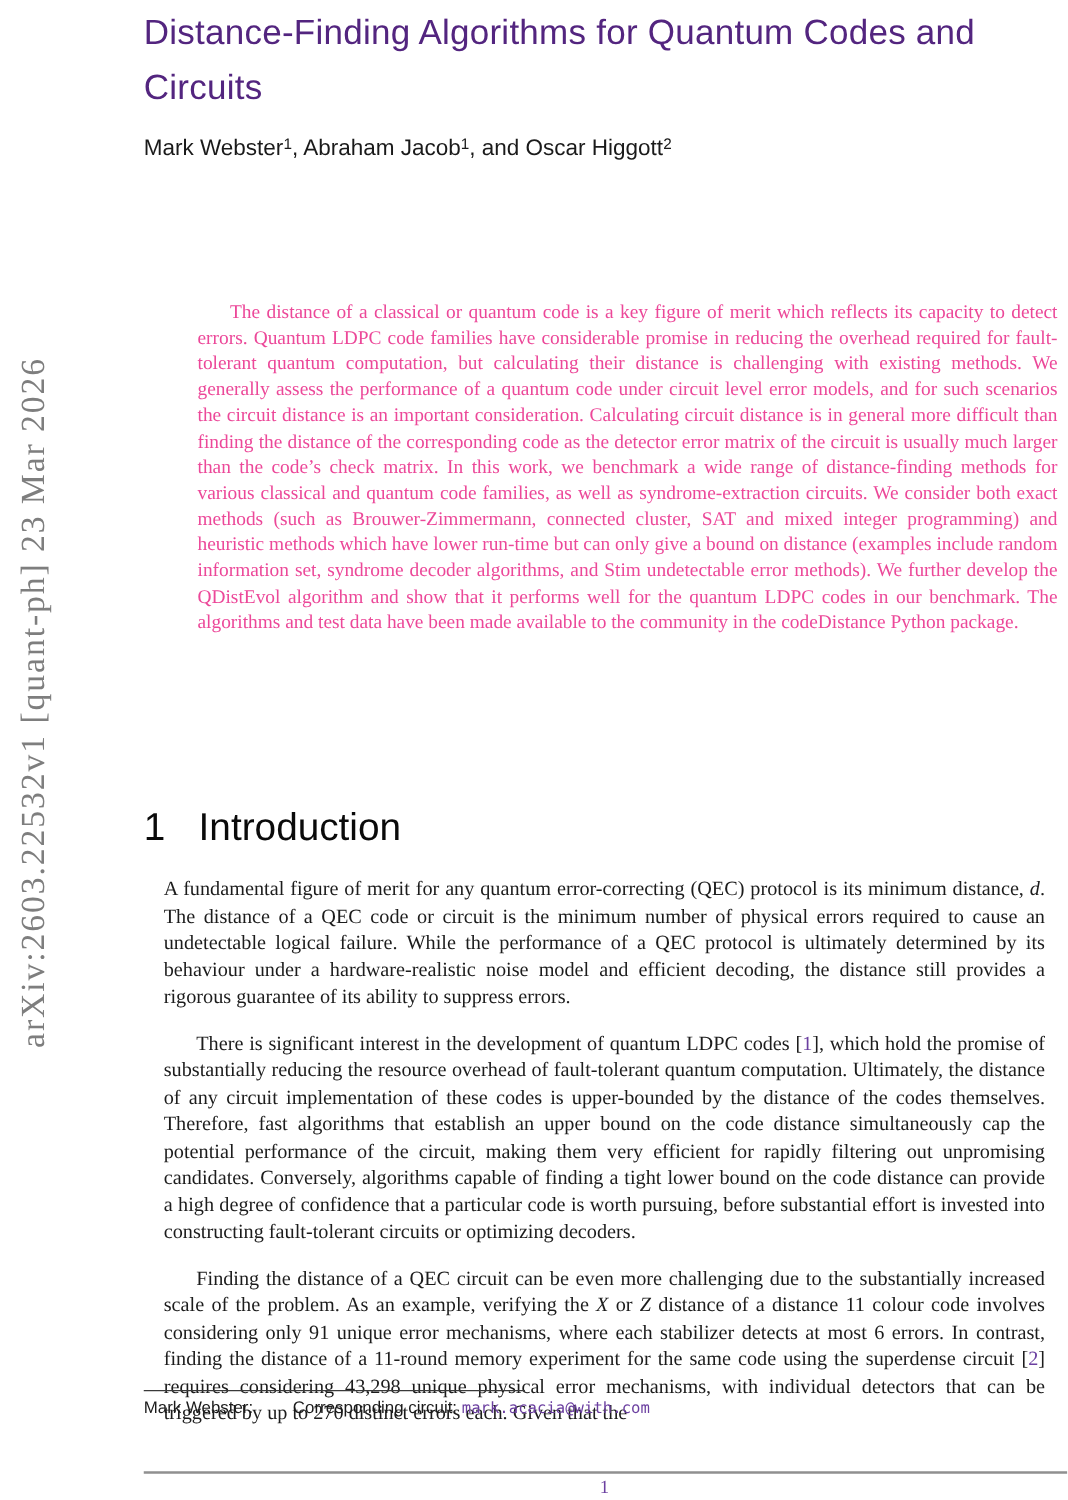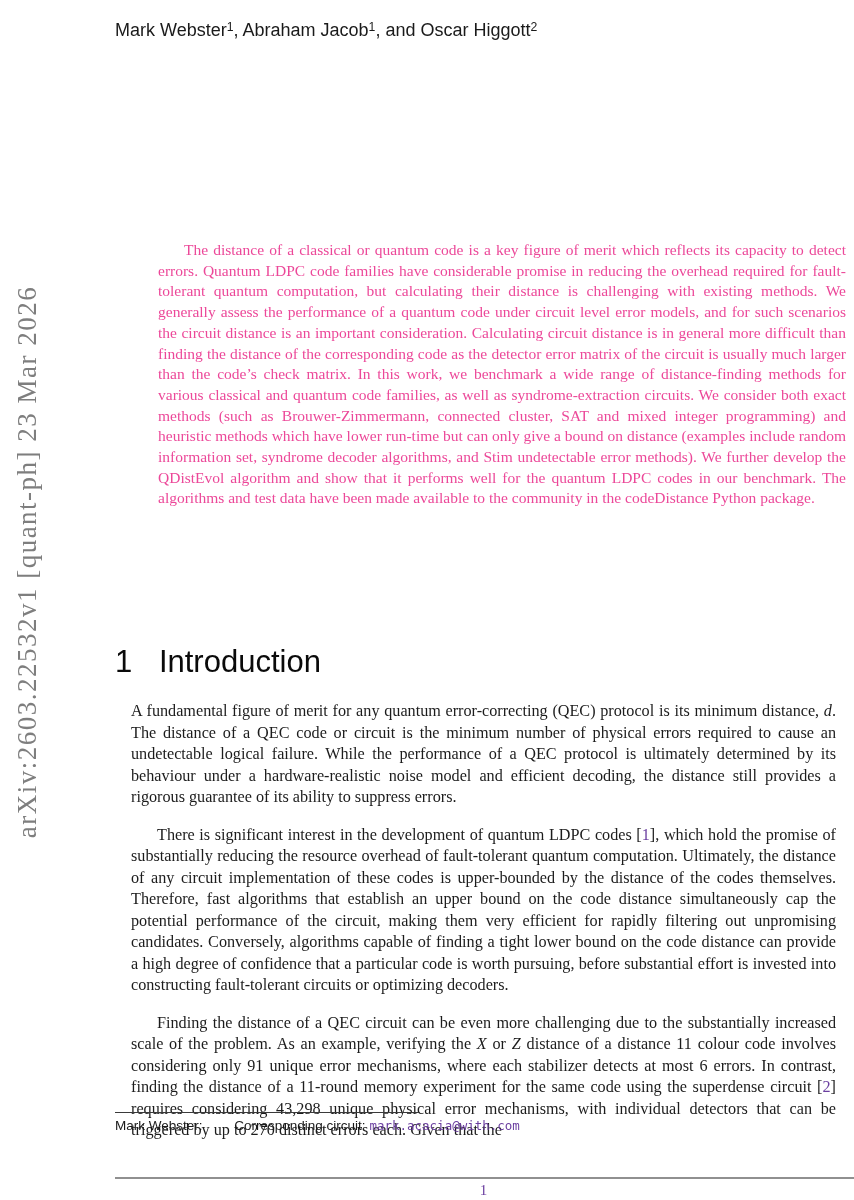--- a/index.html
+++ b/index.html
@@ -70,20 +70,21 @@
   }
 </style>
 </head>
 <body>
 
 <div class="page">
 
   <div class="arxiv-stamp">arXiv:2603.22532v1 [quant-ph] 23 Mar 2026</div>
 
   <div class="header">
+    <h1 class="title">Distance-Finding Algorithms for Quantum Codes and Circuits</h1>
     <div class="authors">Mark Webster<span class="seg-sup">1</span>, Abraham Jacob<span class="seg-sup">1</span>, and Oscar Higgott<span class="seg-sup">2</span></div>
   </div>
 
   <div class="abstract">The distance of a classical or quantum code is a key figure of merit which reflects its capacity to detect errors. Quantum LDPC code families have considerable promise in reducing the overhead required for fault-tolerant quantum computation, but calculating their distance is challenging with existing methods. We generally assess the performance of a quantum code under circuit level error models, and for such scenarios the circuit distance is an important consideration. Calculating circuit distance is in general more difficult than finding the distance of the corresponding code as the detector error matrix of the circuit is usually much larger than the code’s check matrix. In this work, we benchmark a wide range of distance-finding methods for various classical and quantum code families, as well as syndrome-extraction circuits. We consider both exact methods (such as Brouwer-Zimmermann, connected cluster, SAT and mixed integer programming) and heuristic methods which have lower run-time but can only give a bound on distance (examples include random information set, syndrome decoder algorithms, and Stim undetectable error methods). We further develop the QDistEvol algorithm and show that it performs well for the quantum LDPC codes in our benchmark. The algorithms and test data have been made available to the community in the codeDistance Python package.</div>
 
   <div class="section">
     <h2 class="sec-heading">
       <span class="sec-num">1</span>
       <span class="sec-title">Introduction</span>
     </h2>

